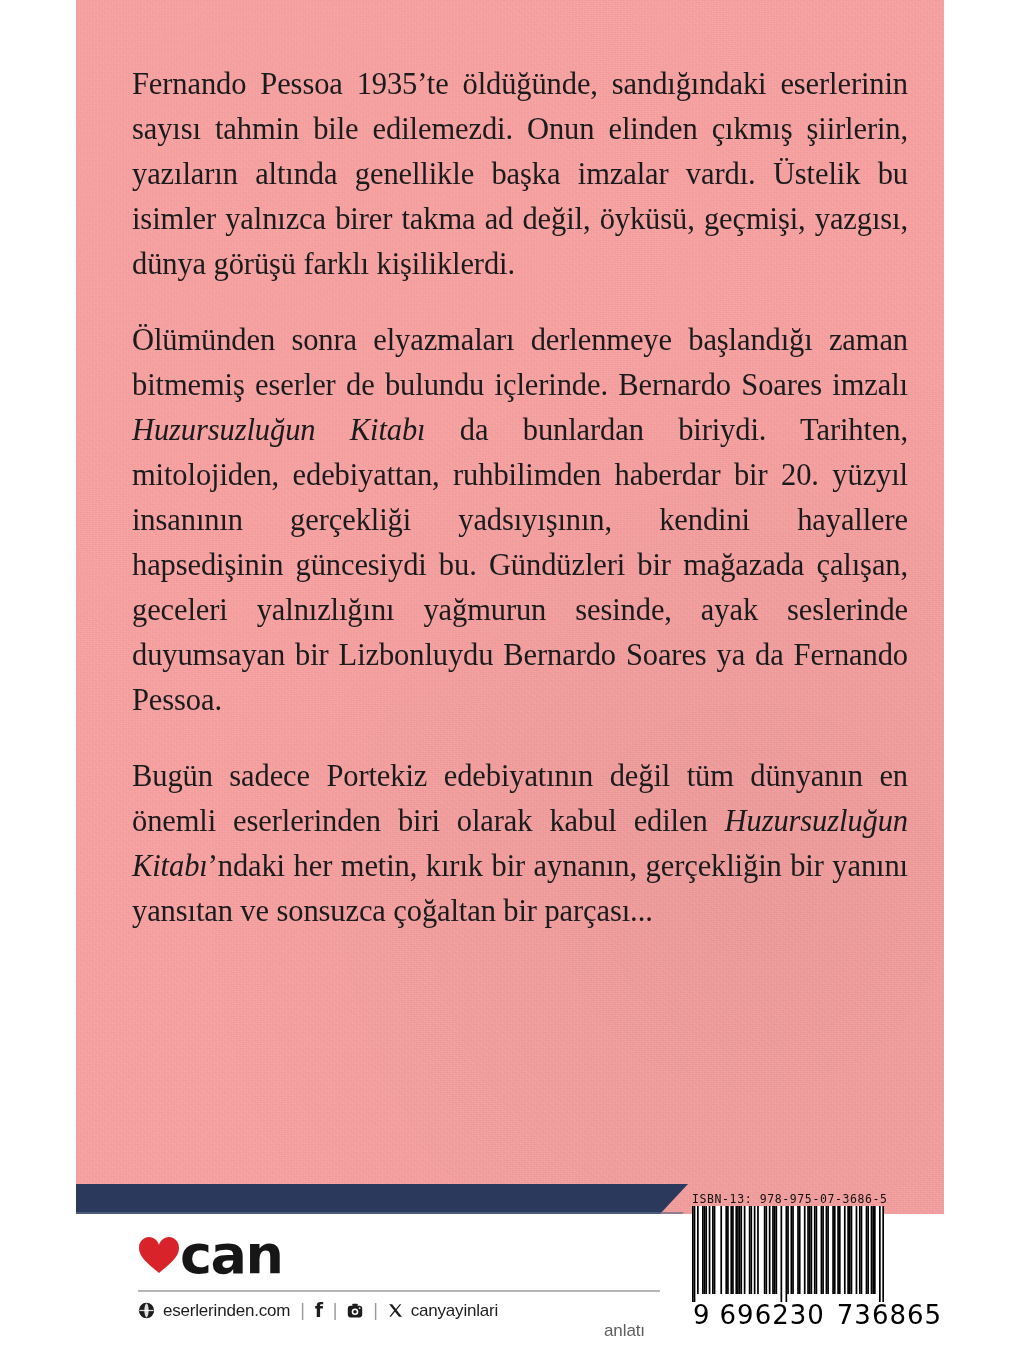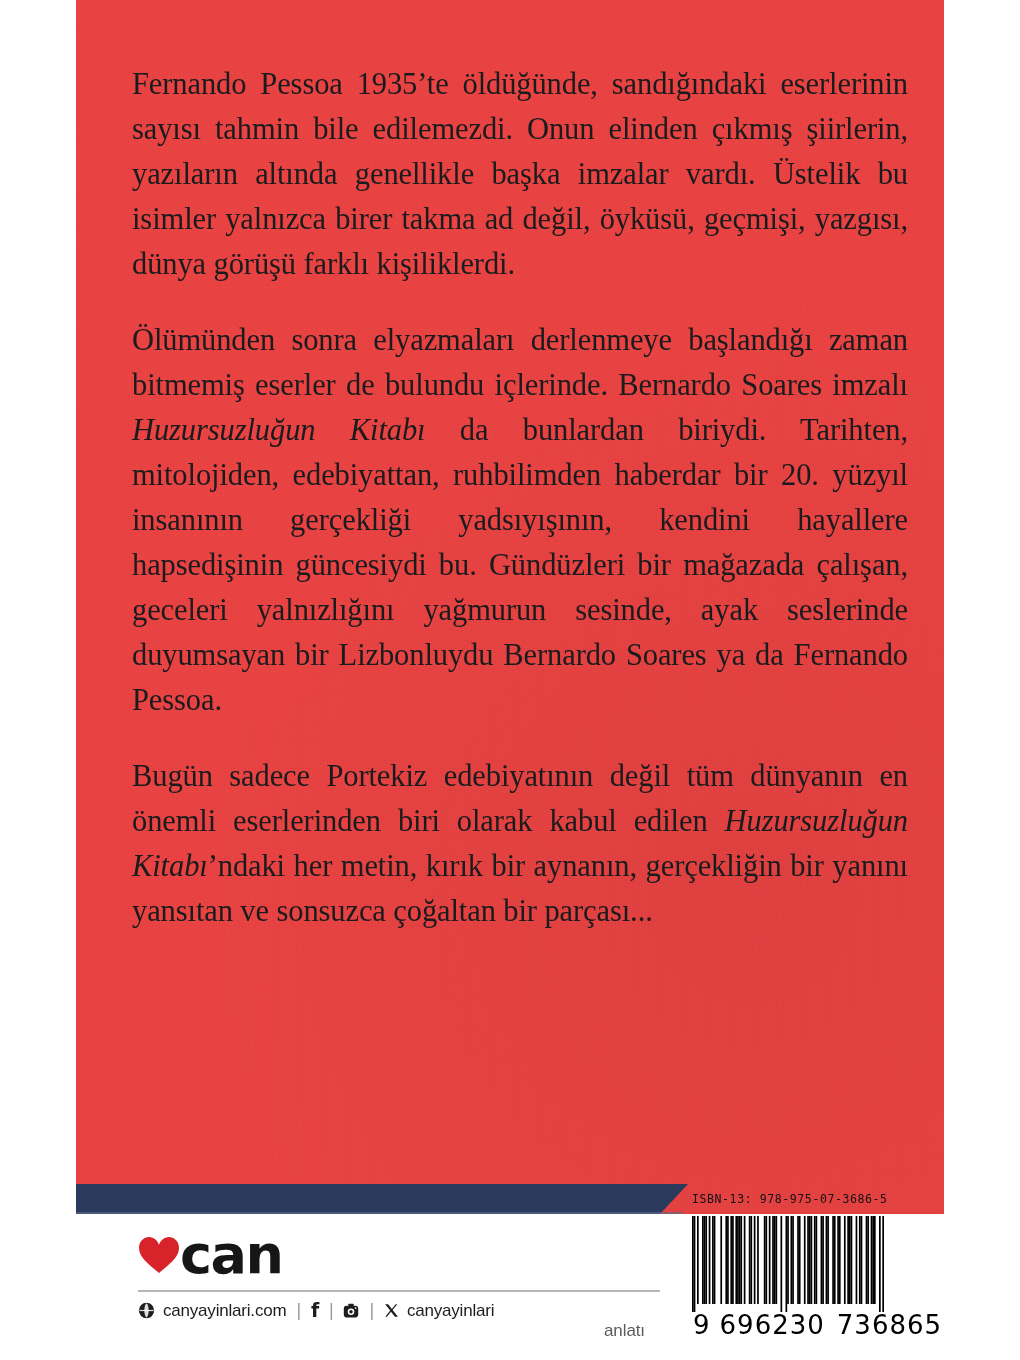--- a/index.html
+++ b/index.html
@@ -15,21 +15,21 @@
     font-family: "Liberation Serif", serif;
   }
 
   
   #cover {
     position: absolute;
     left: 76px;
     top: 0px;
     width: 868px;
     height: 1360px;
-    background: #ef4444;
+    background: #fca5a5;
     overflow: hidden;
   }
 
   
   #paper-texture {
     position: absolute;
     inset: 0;
     pointer-events: none;
     background-image:
       repeating-linear-gradient(0deg, rgba(255,255,255,0.035) 0px, rgba(255,255,255,0.035) 1px, rgba(0,0,0,0.022) 1px, rgba(0,0,0,0.022) 2px),
@@ -176,21 +176,21 @@
     left: 692px;
     top: 1192px;
     width: 192px;
   }
   #isbn-text {
     font-family: "DejaVu Sans Mono", monospace;
     font-size: 11.5px;
     color: #111;
     letter-spacing: 0.6px;
     text-align: center;
-    margin-bottom: 10px;
+    margin-bottom: 0;
     white-space: nowrap;
   }
   #barcode-bars {
     height: 96px;
     width: 192px;
     display: block;
   }
   #barcode-digits {
     font-family: "DejaVu Sans", sans-serif;
     font-size: 26px;
@@ -238,21 +238,21 @@
 </div>
 
 <div id="footer-rule"></div>
 
 <div id="contact-row">
   <svg class="mini-icon" width="17" height="17" viewBox="0 0 20 20" aria-hidden="true">
     <circle cx="10" cy="10" r="9" fill="#1d1d1d"></circle>
     <path d="M10 1.6 C6.6 4 6.6 16 10 18.4 C13.4 16 13.4 4 10 1.6 Z" fill="#ffffff" opacity="0.85"></path>
     <path d="M1.6 10 H18.4" stroke="#ffffff" stroke-width="1.5" opacity="0.85"></path>
   </svg>
-  <span>canyayinlari.com</span>
+  <span>eserlerinden.com</span>
   <span class="sep">|</span>
   <span style="font-family:'DejaVu Sans',sans-serif;font-weight:bold;font-size:19px;line-height:17px;">f</span>
   <span class="sep">|</span>
   <svg class="mini-icon" width="16" height="16" viewBox="0 0 20 20" aria-hidden="true">
     <rect x="1" y="3.5" width="18" height="14.5" rx="3.5" fill="#1d1d1d"></rect>
     <circle cx="10" cy="11" r="4.1" fill="#ffffff"></circle>
     <circle cx="10" cy="11" r="2.2" fill="#1d1d1d"></circle>
     <rect x="6.5" y="1" width="7" height="2.6" rx="1" fill="#1d1d1d"></rect>
     <circle cx="15.8" cy="6.4" r="1.15" fill="#ffffff"></circle>
   </svg>

